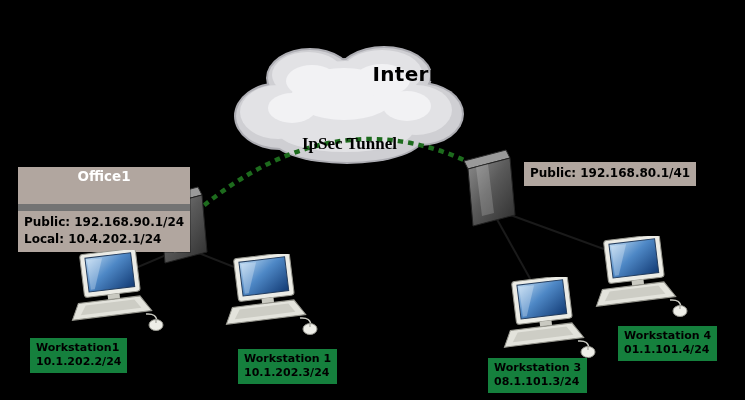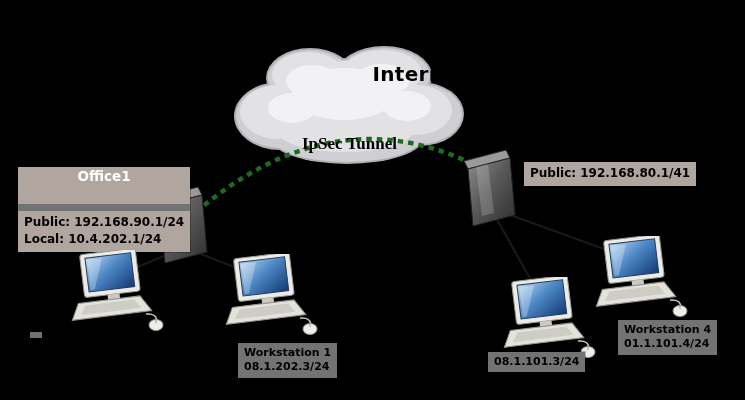--- a/index.html
+++ b/index.html
@@ -24,24 +24,25 @@
   }
   .office .title{
     color:#ffffff;font-weight:bold;font-size:13.5px;text-align:center;
     padding:1px 8px 20px;border-bottom:7px solid #737373;
   }
   .office .info{
     color:#000;font-weight:bold;font-size:12px;line-height:1.4;
     padding:3px 6px 4px;white-space:nowrap;
   }
   .ws-label{
-    position:absolute;display:inline-block;background:#737373;
+    position:absolute;display:inline-block;background:#15803d;
     color:#000;font-weight:bold;font-size:11px;line-height:1.3;
     padding:3px 6px;white-space:nowrap;
     box-shadow:0 0 0 1px rgba(0,0,0,.25);
+    margin-top:6px;
   }
   .ws-icon{position:absolute;width:100px;height:85px;}
 </style>
 </head>
 <body>
 
 <div class="stage">
 
   <svg width="0" height="0" style="position:absolute" aria-hidden="true">
     <defs>
@@ -152,26 +153,29 @@
       <use href="#ws-icon" xlink:href="#ws-icon"></use>
     </svg>
   <svg class="ws-icon" style="left:496px;top:277px" viewBox="0 0 100 85">
       <use href="#ws-icon" xlink:href="#ws-icon"></use>
     </svg>
   <svg class="ws-icon" style="left:588px;top:236px" viewBox="0 0 100 85">
       <use href="#ws-icon" xlink:href="#ws-icon"></use>
     </svg>
 
   <div class="ws-label" style="left:30px;top:332px">
+    <div>Workstation1</div>
+    <div>10.1.202.2/24</div>
   </div>
   <div class="ws-label" style="left:238px;top:343px">
     <div>Workstation 1</div>
-    <div>08.1.202.3/24</div>
+    <div>10.1.202.3/24</div>
   </div>
   <div class="ws-label" style="left:488px;top:352px">
+    <div>Workstation 3</div>
     <div>08.1.101.3/24</div>
   </div>
   <div class="ws-label" style="left:618px;top:320px">
     <div>Workstation 4</div>
     <div>01.1.101.4/24</div>
   </div>
 
 </div>
 
 </body></html>

